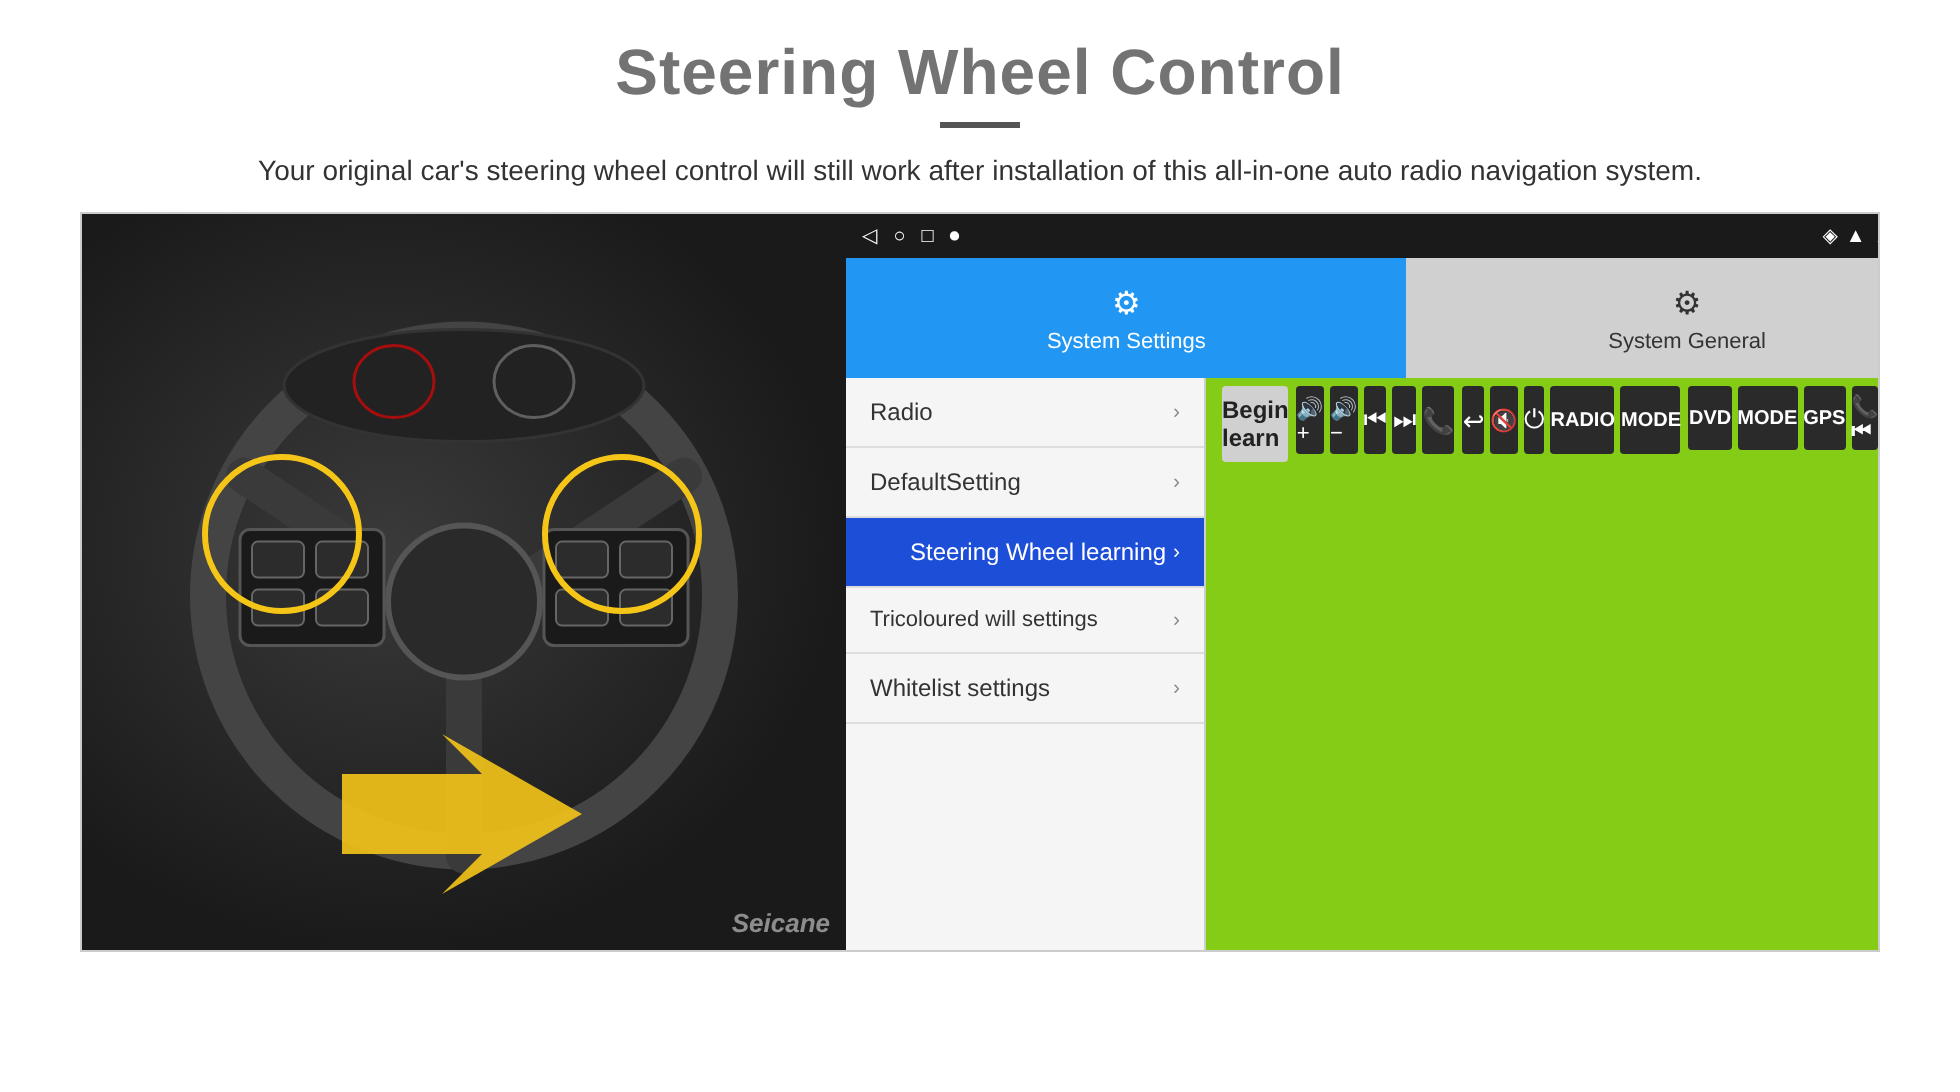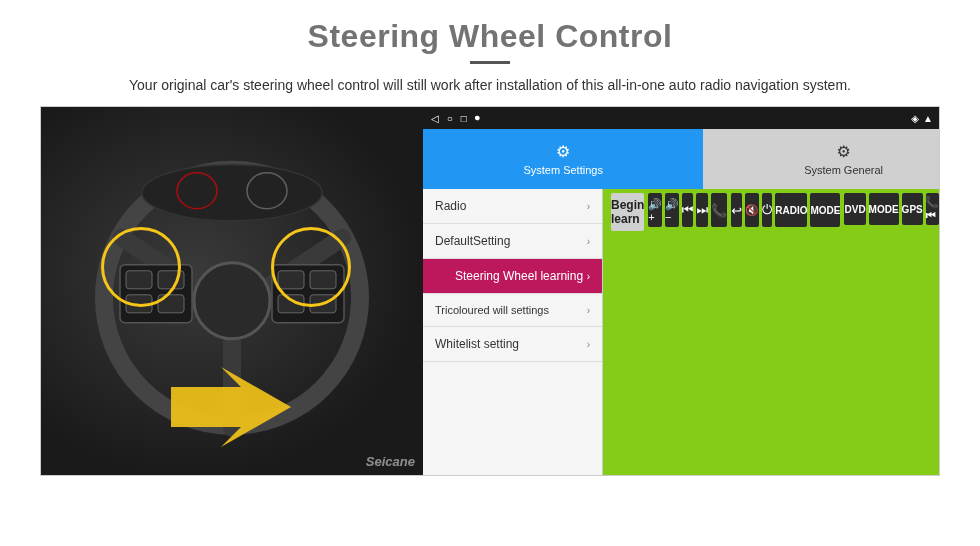--- a/index.html
+++ b/index.html
@@ -194,21 +194,21 @@
       align-items: center;
       justify-content: space-between;
       padding: 10px 12px;
       border-bottom: 1px solid #ddd;
       font-size: 12px;
       color: #333;
       cursor: pointer;
     }
 
     .menu-item-active {
-      background: #be185d;
+      background: #1d4ed8;
       color: white;
       padding-left: 32px;
     }
 
     .menu-item-active .menu-arrow {
       color: white;
     }
 
     .menu-arrow {
       color: #888;
@@ -411,21 +411,21 @@
           </div>
           <div class="menu-item menu-item-active">
             <span class="menu-item-text">Steering Wheel learning</span>
             <span class="menu-arrow">›</span>
           </div>
           <div class="menu-item">
             <span class="menu-item-text" style="font-size:11px;">Tricoloured will settings</span>
             <span class="menu-arrow">›</span>
           </div>
           <div class="menu-item">
-            <span class="menu-item-text">Whitelist setting</span>
+            <span class="menu-item-text">Whitelist settings</span>
             <span class="menu-arrow">›</span>
           </div>
         </div>
 
         <div class="control-panel">
 
           <div class="radio-row">
             <div class="radio-empty"></div>
             <div class="begin-learn-btn">Begin learn</div>
           </div>

